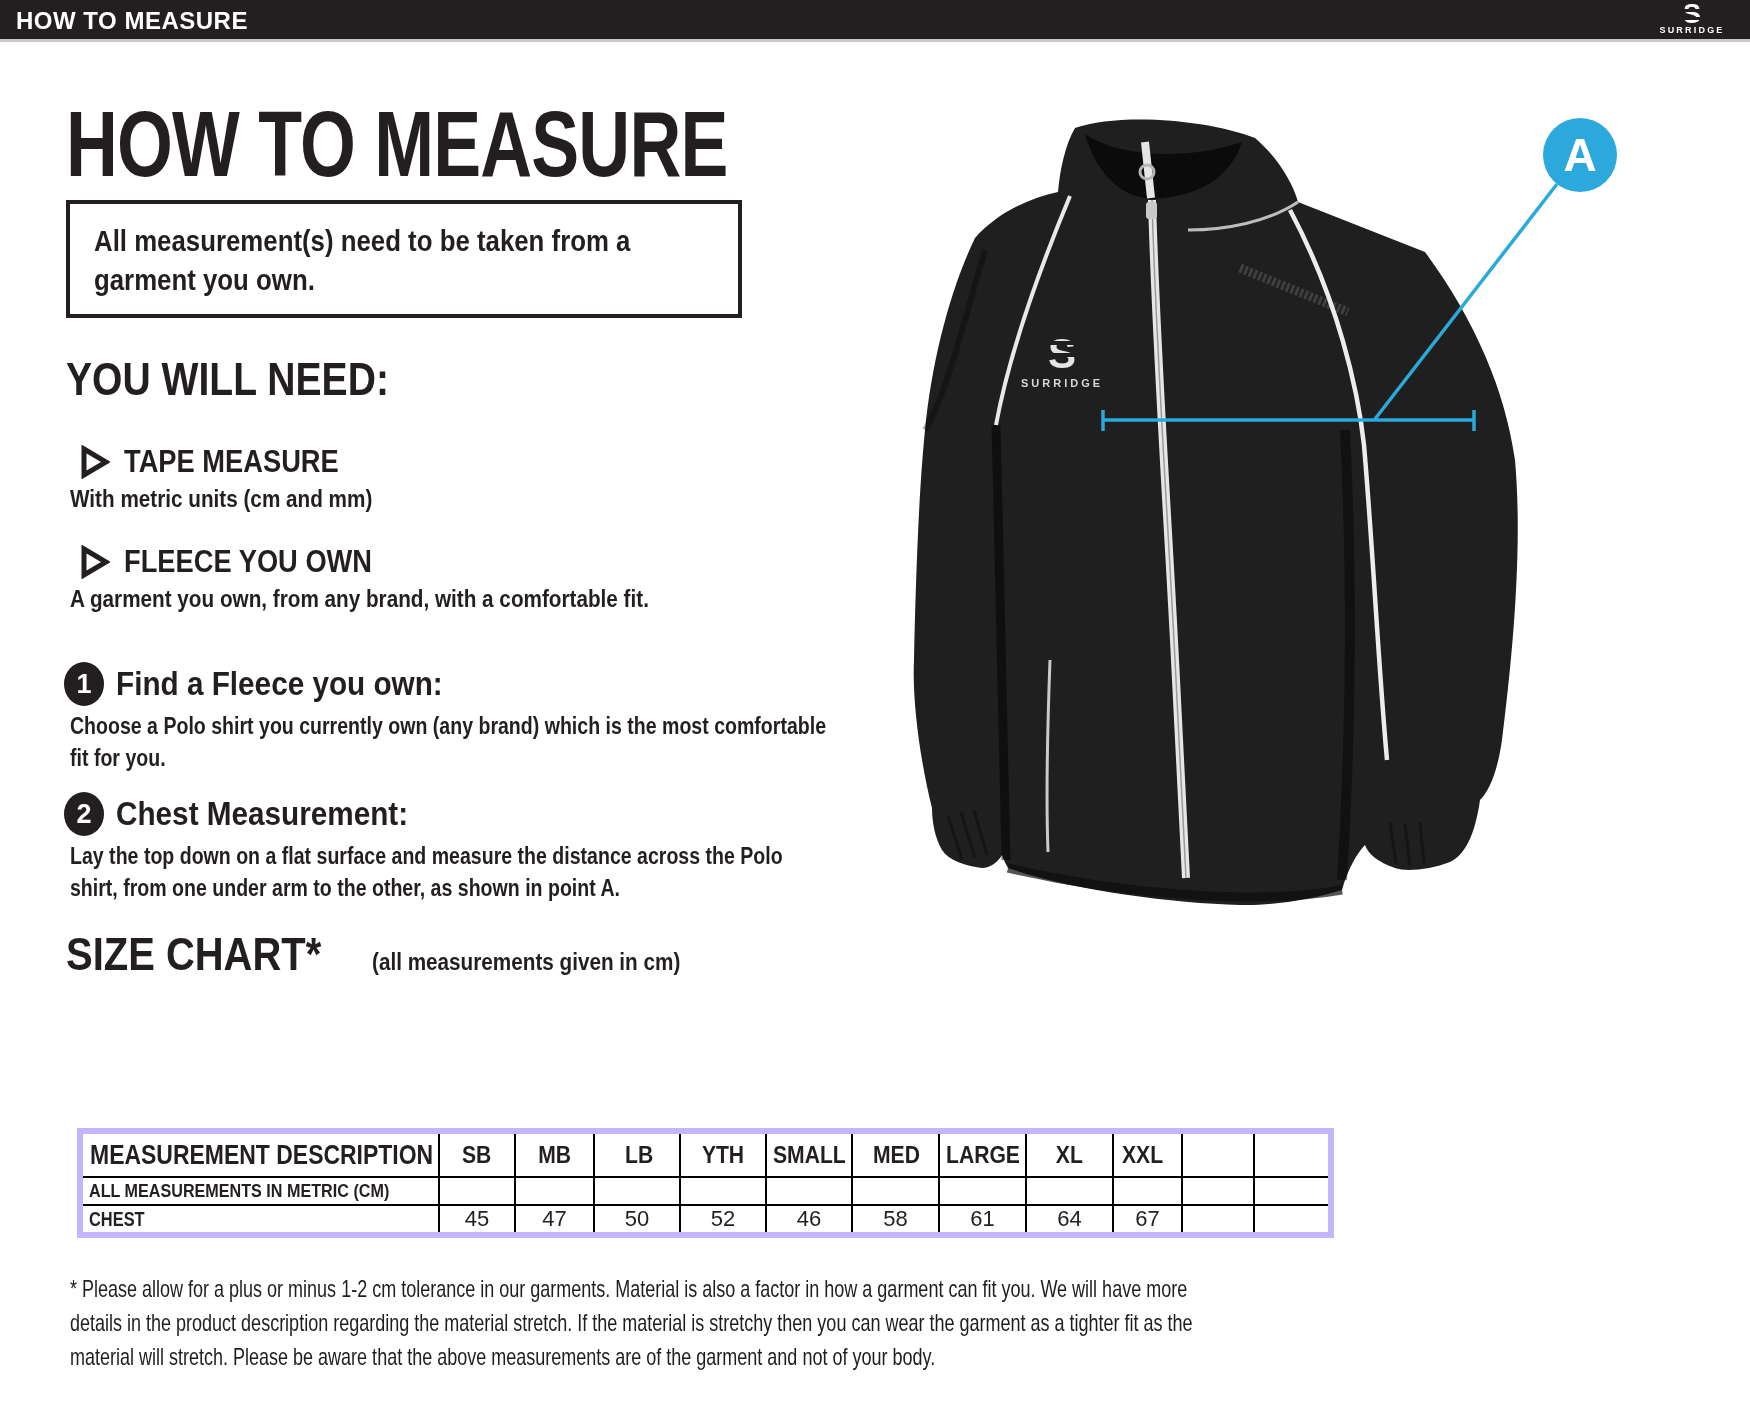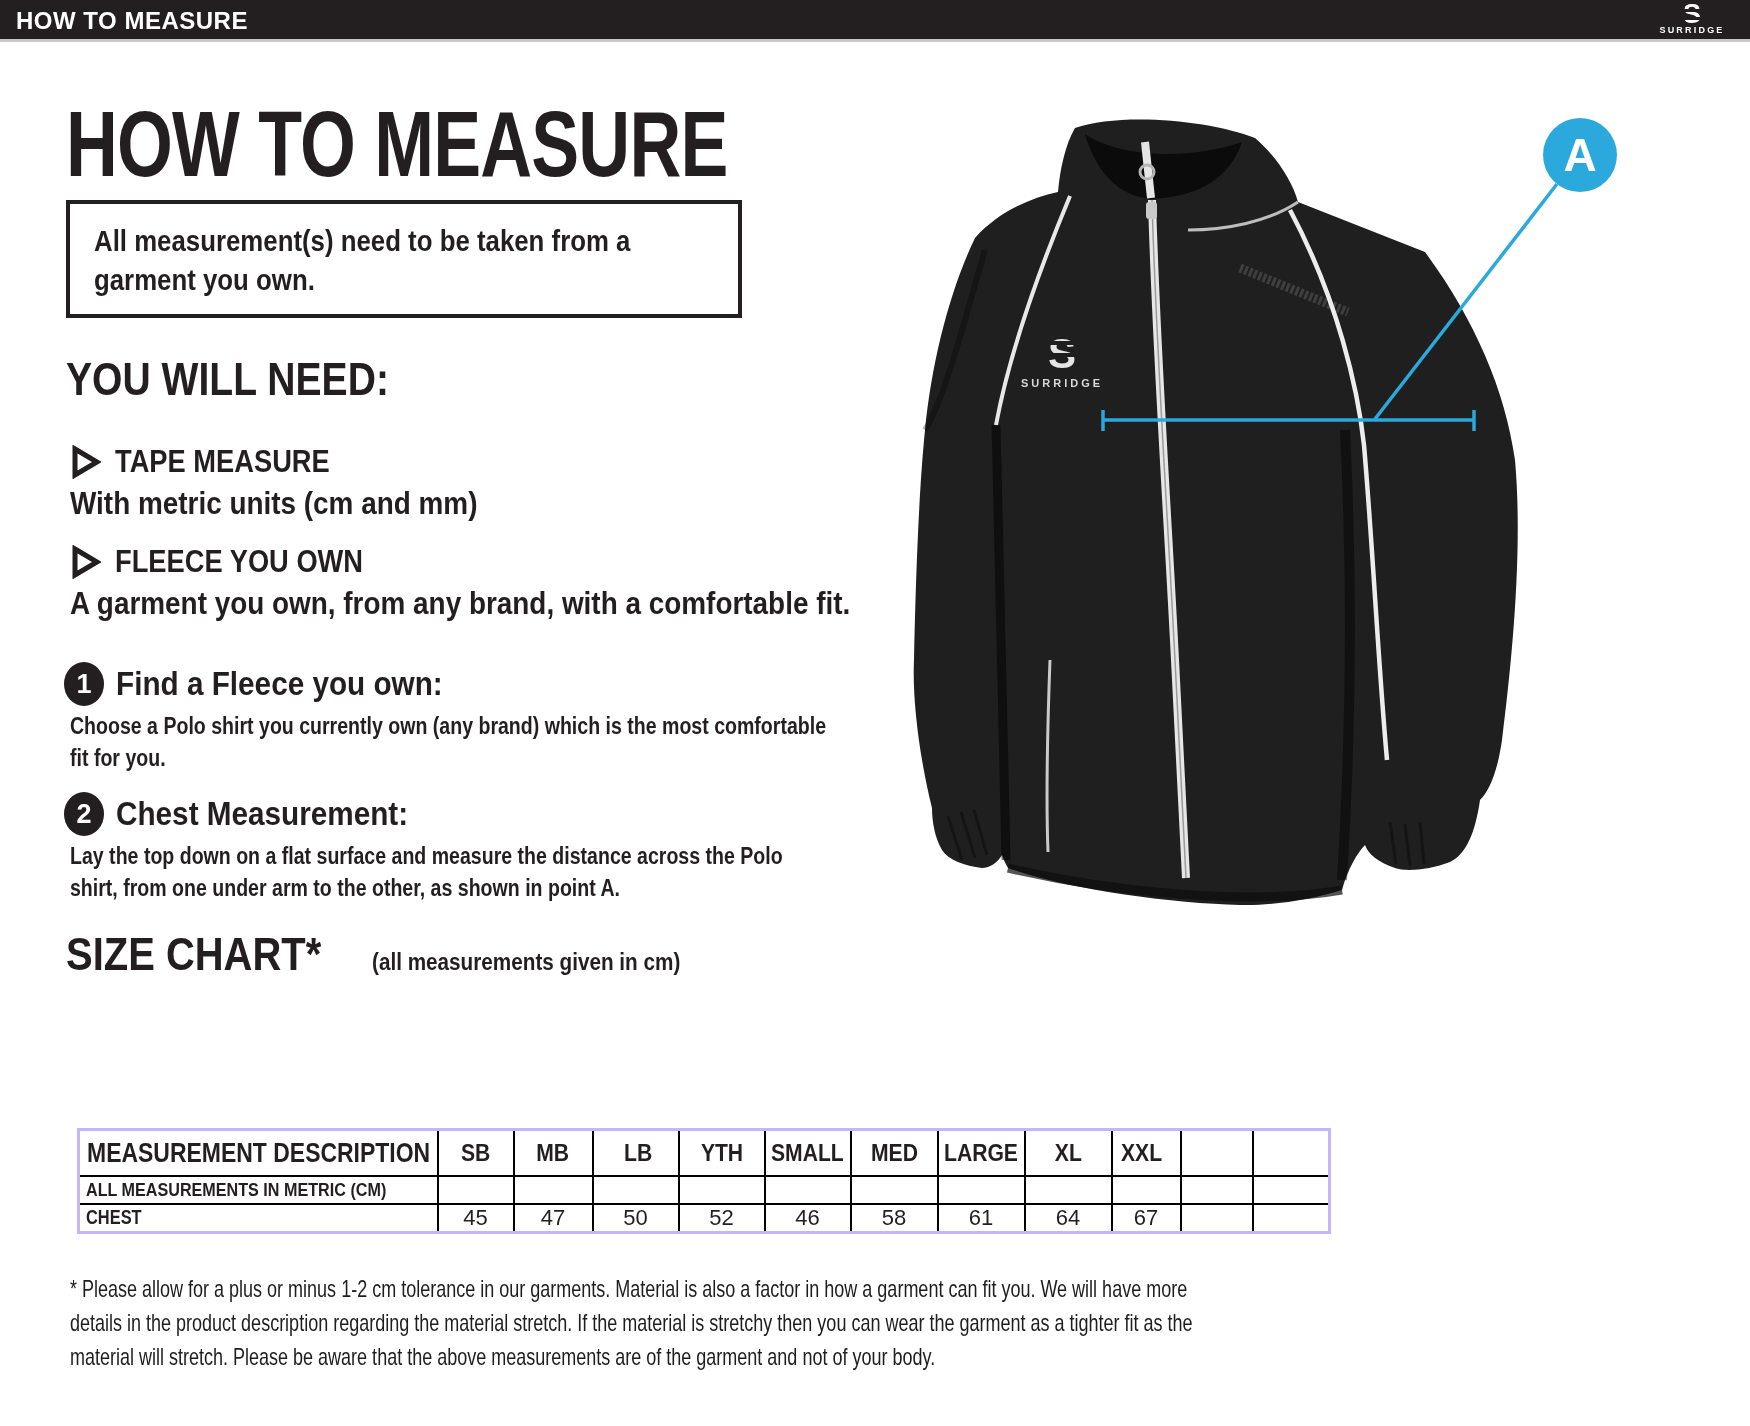--- a/index.html
+++ b/index.html
@@ -26,39 +26,39 @@
 
   
   .h1 { position:absolute; left:66px; top:92px; font-size:92px; font-weight:700;
         letter-spacing:-1px; white-space:nowrap; color:#231f20; }
   .notice { position:absolute; left:66px; top:200px; width:676px; height:118px;
             border:4px solid #231f20; padding:18px 24px; overflow:visible; }
   .notice-text { width:690px; font-size:29px; font-weight:700; line-height:1.35; }
 
   .h2 { position:absolute; left:66px; top:352px; font-size:46px; font-weight:700; white-space:nowrap; }
 
-  .need-item { position:absolute; left:71px; display:flex; align-items:center; }
+  .need-item { position:absolute; left:80px; display:flex; align-items:center; }
   .need-title { font-size:31px; font-weight:700; margin-left:14px; white-space:nowrap; }
-  .need-desc { position:absolute; left:70px; font-size:31px; font-weight:700; white-space:nowrap; }
+  .need-desc { position:absolute; left:70px; font-size:23px; font-weight:700; white-space:nowrap; }
 
   .step-head { position:absolute; left:64px; display:flex; align-items:center; }
   .step-badge { width:40px; height:44px; border-radius:50%; background:#231f20; color:#fff;
                 font-size:27px; font-weight:700; display:flex; align-items:center; justify-content:center;
                 flex:0 0 auto; }
   .step-title { font-size:33px; font-weight:700; margin-left:12px; white-space:nowrap; }
   .step-desc { position:absolute; left:70px; font-size:23px; font-weight:700; line-height:32px; }
   .step-desc > span { width:900px; transform:scaleX(.85); transform-origin:0 0; display:inline-block; }
 
   .sizechart-head { position:absolute; left:66px; top:926px; display:flex; align-items:baseline; }
   .sc-title { font-size:47px; font-weight:700; white-space:nowrap; }
   .sc-sub { font-size:23px; font-weight:700; margin-left:6px; white-space:nowrap; }
 
   
   .size-table { position:absolute; left:77px; top:1128px; border-collapse:collapse;
-                table-layout:fixed; width:1251px; border:3px solid #c4b5fd; }
+                table-layout:fixed; width:1251px; border:6px solid #c4b5fd; }
   .size-table th, .size-table td { border:2px solid #000; overflow:hidden; white-space:nowrap;
                 vertical-align:middle; background:#fff; }
   .size-table tr.hdr { height:46px; }
   .size-table tr.r0 { height:28px; }
   .size-table tr.r1 { height:20px;padding-left:36px; }
   th.desc { text-align:left; padding-left:7px; font-size:28px; font-weight:700; }
   th.size { text-align:center; font-size:24px; font-weight:700; }
   td.lbl  { text-align:left; padding-left:6px; font-weight:700; }
   tr.r0 td.lbl { font-size:19px;margin-top:15px; }
   tr.r1 td.lbl { font-size:20px; }

